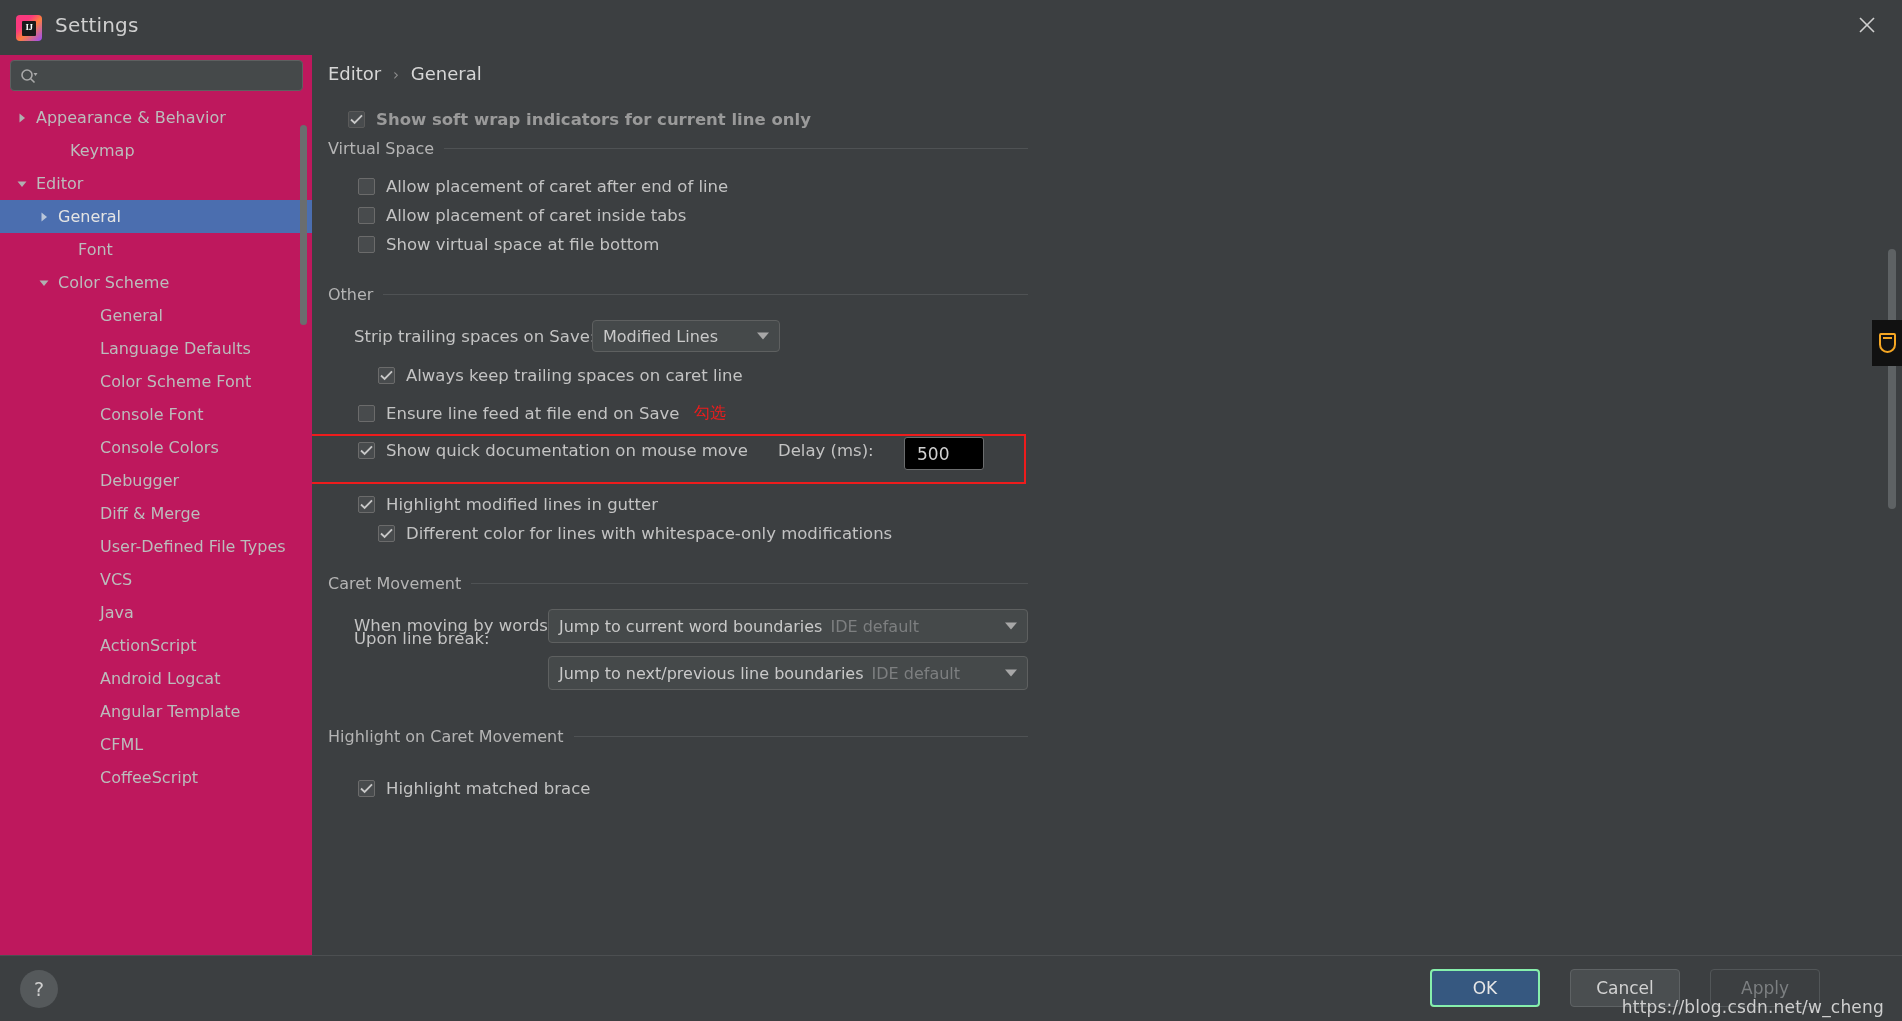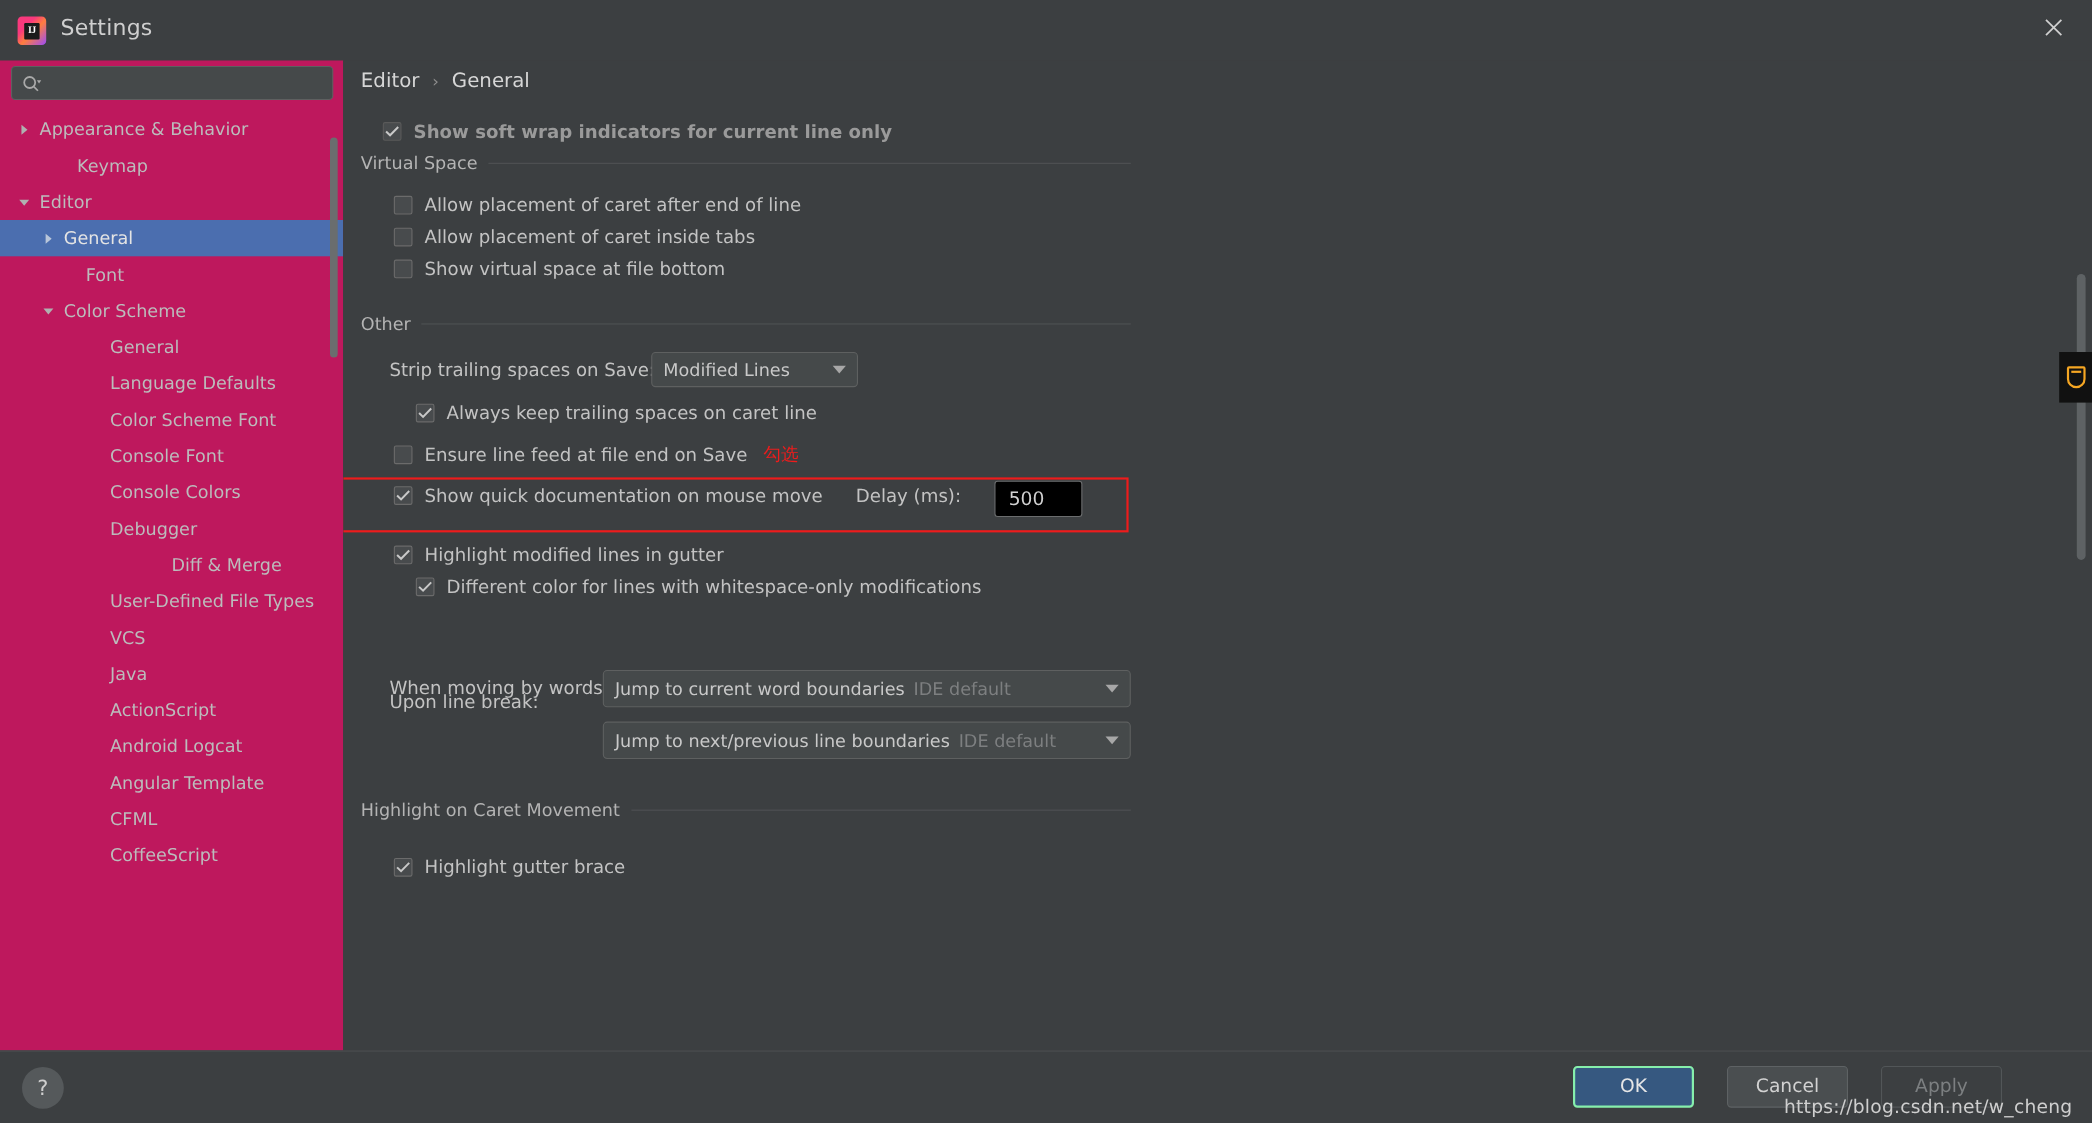--- a/index.html
+++ b/index.html
@@ -373,21 +373,21 @@
           <span class="tree-label">Console Colors</span>
         </div>
         <div class="tree-item" style="padding-left: 78px;">
           <span class="tree-arrow empty">
             <svg width="12" height="12" viewBox="0 0 12 12">
               <path d="M3.5 1.5 L3.5 10.5 L9 6 Z" fill="#b0b0b0"></path>
             </svg>
           </span>
           <span class="tree-label">Debugger</span>
         </div>
-        <div class="tree-item" style="padding-left: 78px; justify-content: center;">
+        <div class="tree-item" style="padding-left: 78px;">
           <span class="tree-arrow empty">
             <svg width="12" height="12" viewBox="0 0 12 12">
               <path d="M3.5 1.5 L3.5 10.5 L9 6 Z" fill="#b0b0b0"></path>
             </svg>
           </span>
           <span class="tree-label">Diff &amp; Merge</span>
         </div>
         <div class="tree-item" style="padding-left: 78px;">
           <span class="tree-arrow empty">
             <svg width="12" height="12" viewBox="0 0 12 12">
@@ -561,20 +561,24 @@
 
       <div class="row" style="left:66px; top:435px;">
         <span class="cb checked">
           <svg class="tick" width="13" height="11" viewBox="0 0 13 11">
               <path d="M1 5.5 L4.6 9 L12 1.4" stroke="#c8c8c8" stroke-width="1.8" fill="none"></path>
             </svg>
         </span>
         <span class="cb-label">Different color for lines with whitespace-only modifications</span>
       </div>
 
+      <div class="section" style="left:16px; top:485px;">
+        <span class="section-title">Caret Movement</span>
+        <span class="section-line"></span>
+      </div>
 
       <div class="row" style="left:42px; top:527px;">
         <span class="field-label">When moving by words:</span>
       </div>
       <div class="combo" style="position:absolute; left:236px; top:520px; width:480px; height:34px;">
         <span class="val">Jump to current word boundaries</span>
         <span class="hint">IDE default</span>
         <span class="arrow"></span>
       </div>
 
@@ -591,21 +595,21 @@
         <span class="section-title">Highlight on Caret Movement</span>
         <span class="section-line"></span>
       </div>
 
       <div class="row" style="left:46px; top:690px;">
         <span class="cb checked">
           <svg class="tick" width="13" height="11" viewBox="0 0 13 11">
               <path d="M1 5.5 L4.6 9 L12 1.4" stroke="#c8c8c8" stroke-width="1.8" fill="none"></path>
             </svg>
         </span>
-        <span class="cb-label">Highlight gutter brace</span>
+        <span class="cb-label">Highlight matched brace</span>
       </div>
 
       <div class="content-scrollbar"></div>
     </div>
   </div>
 
   <div class="edge-widget">
     <span class="glyph"></span>
   </div>
 

